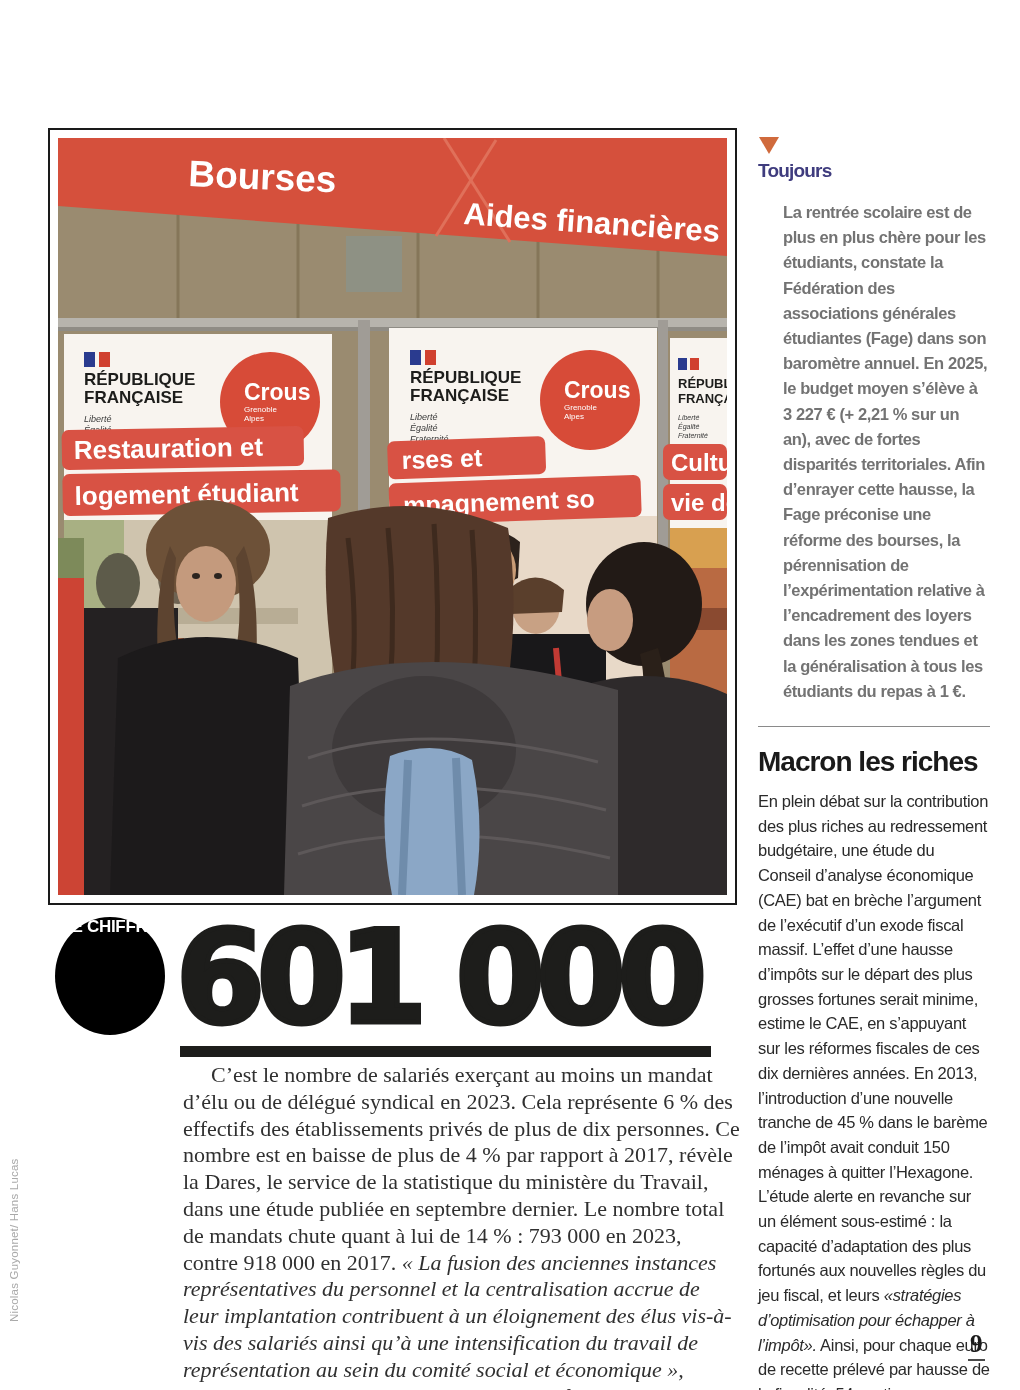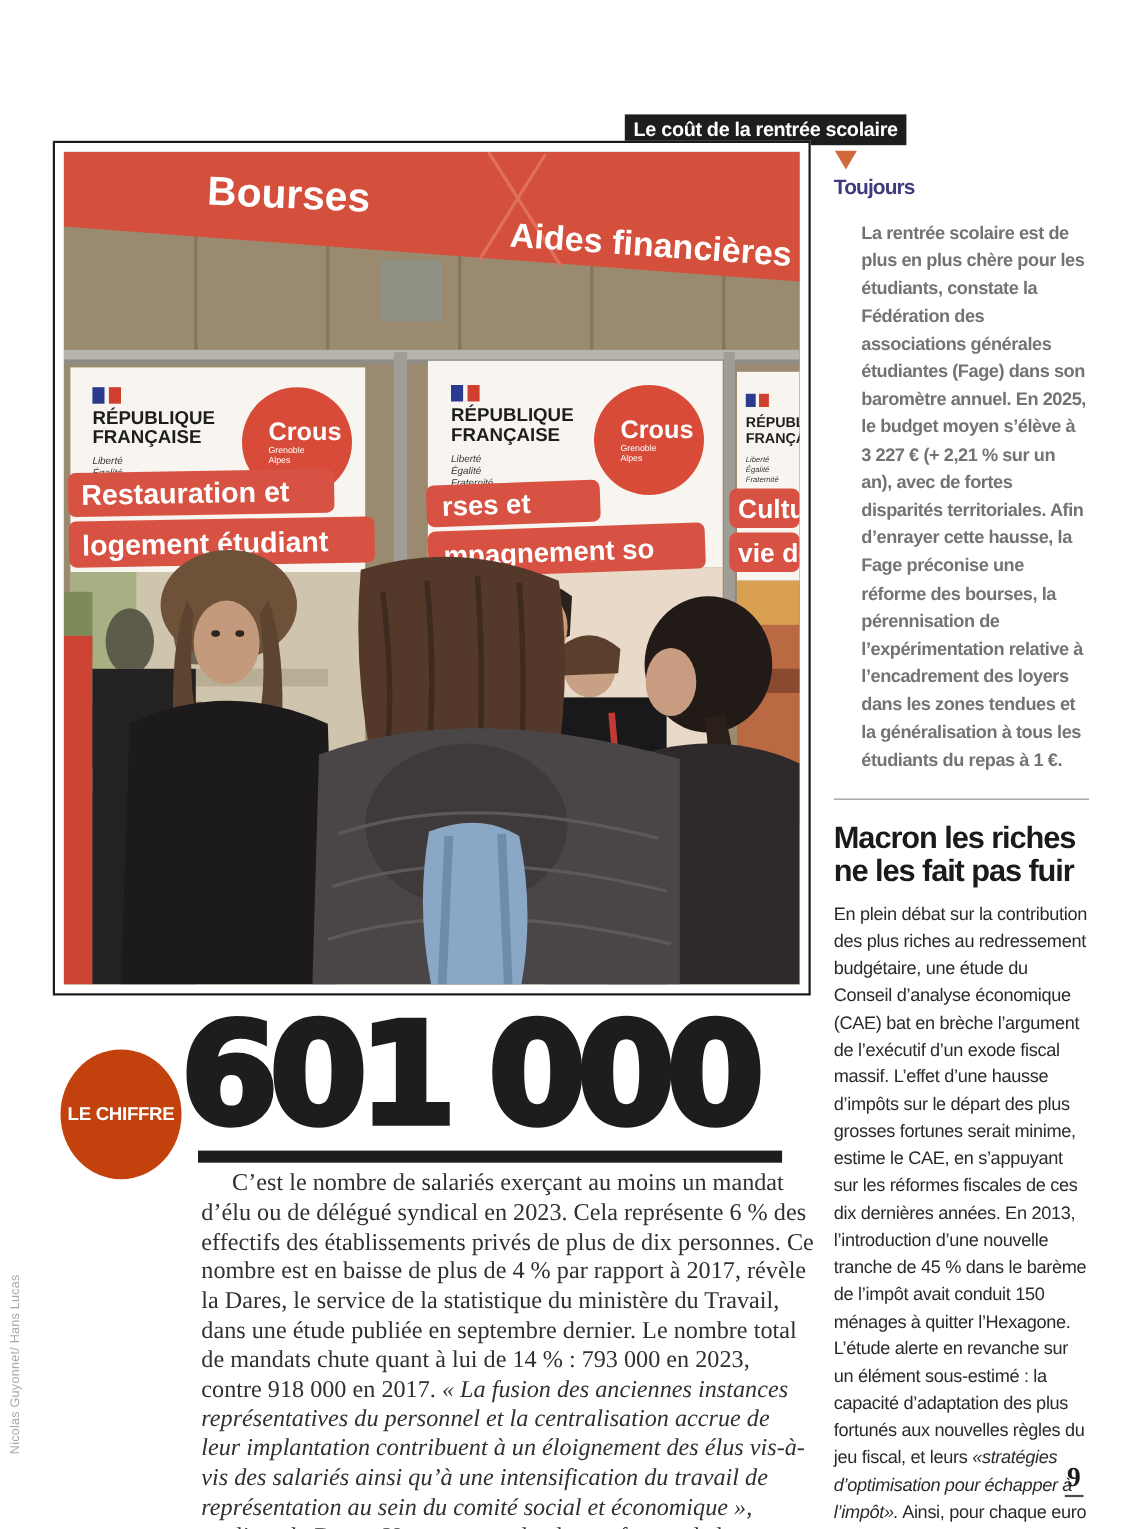--- a/index.html
+++ b/index.html
@@ -29,24 +29,24 @@
   .sb-body-1 { margin-top:15px; font-size:16.5px; font-weight:bold; line-height:25.2px;
     color:#737373; letter-spacing:-0.4px;margin-left:25px; }
   .sb-rule { border:none; border-top:1px solid #8a8a8a; margin:22px 0 20px 0; }
   .sb-title-2 { color:#1a1a1a; font-weight:bold; font-size:28px; line-height:30px;
     letter-spacing:-1px; width:245px; }
   .sb-body-2 { margin-top:12px; font-size:16.5px; line-height:24.7px; color:#2a2a2a;
     letter-spacing:-0.3px; }
   .it { font-style:italic; }
 
   
-  .chiffre-badge { position:absolute; left:55px; top:954px; width:110px; height:118px;
-    border-radius:50%; background:#c2410c; display:flex; align-items:center; justify-content:center; }
+  .chiffre-badge { position:absolute; left:55px; top:917px; width:110px; height:118px;
+    border-radius:50%; background:#000000; display:flex; align-items:flex-start; justify-content:center; }
   .chiffre-badge span { color:#fff; font-weight:bold; font-size:17px; letter-spacing:-0.3px; }
-  .big-number { position:absolute; left:164px; top:918px; font-family:"DejaVu Sans", sans-serif;
+  .big-number { position:absolute; left:176px; top:918px; font-family:"DejaVu Sans", sans-serif;
     font-weight:bold; font-size:128px; line-height:120px; letter-spacing:-8px; color:#1d1d1b;
     -webkit-text-stroke:5px #1d1d1b; white-space:nowrap; }
   .number-rule { position:absolute; left:180px; top:1046px; width:531px; height:11px; background:#1d1d1b; }
 
   
   .main-par { position:absolute; left:183px; top:1062px; width:557px;
     font-family:"Liberation Serif", serif; font-size:22px; line-height:26.8px;
     color:#303030; text-indent:28px; }
 
   
@@ -54,21 +54,20 @@
     transform-origin:left top; font-size:11.5px; color:#a9a9a9; letter-spacing:0.2px;
     white-space:nowrap; }
   .page-number { position:absolute; left:968px; top:1330px; font-family:"Liberation Serif", serif;
     font-weight:bold; font-size:25px; color:#1a1a1a; border-bottom:2px solid #4a4a4a; padding:0 2px 1px 2px; }
 </style>
 </head>
 <body>
 
 <div class="page">
 
-  <div class="kicker-tag">Le coût de la rentrée scolaire</div>
   <div class="triangle-down"></div>
 
   <div class="photo-frame">
     <div class="photo-canvas">
       <svg viewBox="0 0 669 757" preserveAspectRatio="none">
 
         <rect x="0" y="0" width="669" height="260" fill="#9a8b70"></rect>
         <line x1="120" y1="60" x2="120" y2="190" stroke="#857659" stroke-width="3"></line>
         <line x1="240" y1="66" x2="240" y2="190" stroke="#857659" stroke-width="3"></line>
         <line x1="360" y1="74" x2="360" y2="190" stroke="#857659" stroke-width="3"></line>
@@ -206,21 +205,20 @@
   </div>
 
   <div class="sidebar">
     <h2 class="sb-title-1">
       <span>Toujours</span>
     </h2>
     <p class="sb-body-1">La rentrée scolaire est de plus en plus chère pour les étudiants, constate la Fédération des associations générales étudiantes (Fage) dans son baromètre annuel. En 2025, le budget moyen s’élève à 3 227 € (+ 2,21 % sur un an), avec de fortes disparités territoriales. Afin d’enrayer cette hausse, la Fage préconise une réforme des bourses, la pérennisation de l’expérimentation relative à l’encadrement des loyers dans les zones tendues et la généralisation à tous les étudiants du repas à 1 €.</p>
     <hr class="sb-rule">
     <h2 class="sb-title-2">
       <span>Macron les riches</span>
-      <span>ne les fait pas fuir</span>
     </h2>
     <p class="sb-body-2"><span>En plein débat sur la contribution des plus riches au redressement budgétaire, une étude du Conseil d’analyse économique (CAE) bat en brèche l’argument de l’exécutif d’un exode fiscal massif. L’effet d’une hausse d’impôts sur le départ des plus grosses fortunes serait minime, estime le CAE, en s’appuyant sur les réformes fiscales de ces dix dernières années. En 2013, l’introduction d’une nouvelle tranche de 45 % dans le barème de l’impôt avait conduit 150 ménages à quitter l’Hexagone. L’étude alerte en revanche sur un élément sous-estimé : la capacité d’adaptation des plus fortunés aux nouvelles règles du jeu fiscal, et leurs </span><span class="it">«stratégies d’optimisation pour échapper à l’impôt».</span><span> Ainsi, pour chaque euro de recette prélevé par hausse de la fiscalité, 54 centimes disparaîtraient du fait de </span></p>
   </div>
 
   <div class="chiffre-badge">
     <span>LE CHIFFRE</span>
   </div>
   <div class="big-number">601 000</div>
   <div class="number-rule"></div>
   <p class="main-par"><span>C’est le nombre de salariés exerçant au moins un mandat d’élu ou de délégué syndical en 2023. Cela représente 6 % des effectifs des établissements privés de plus de dix personnes. Ce nombre est en baisse de plus de 4 % par rapport à 2017, révèle la Dares, le service de la statistique du ministère du Travail, dans une étude publiée en septembre dernier. Le nombre total de mandats chute quant à lui de 14 % : 793 000 en 2023, contre 918 000 en 2017. </span><span class="it">« La fusion des anciennes instances représentatives du personnel et la centralisation accrue de leur implantation contribuent à un éloignement des élus vis-à-vis des salariés ainsi qu’à une intensification du travail de représentation au sein du comité social et économique »,</span><span> explique la Dares. Un argument de plus en faveur de la révision des ordonnances Macron.</span></p>

